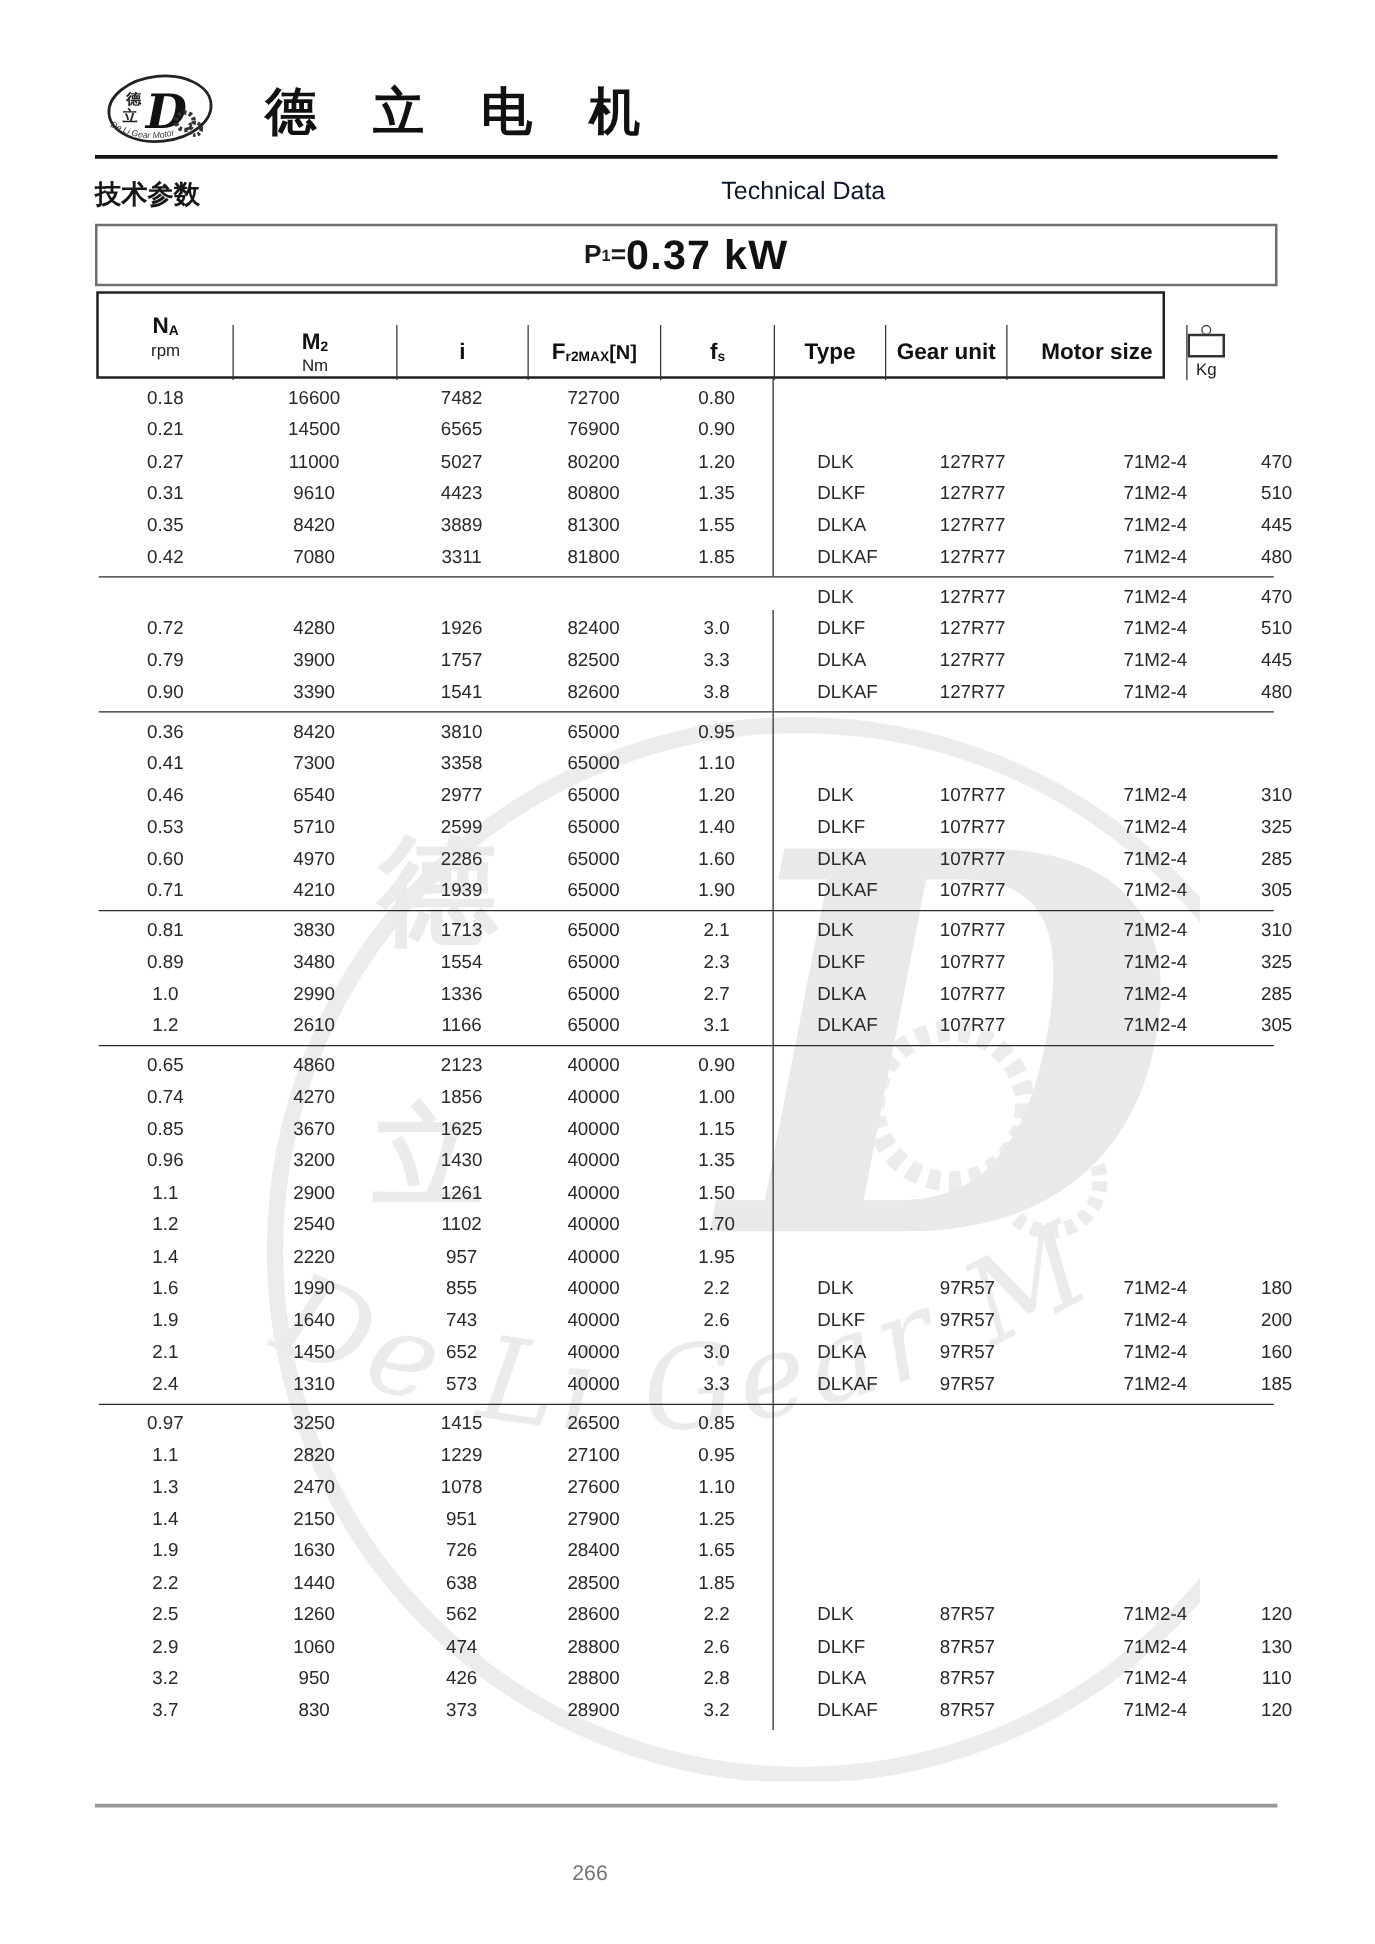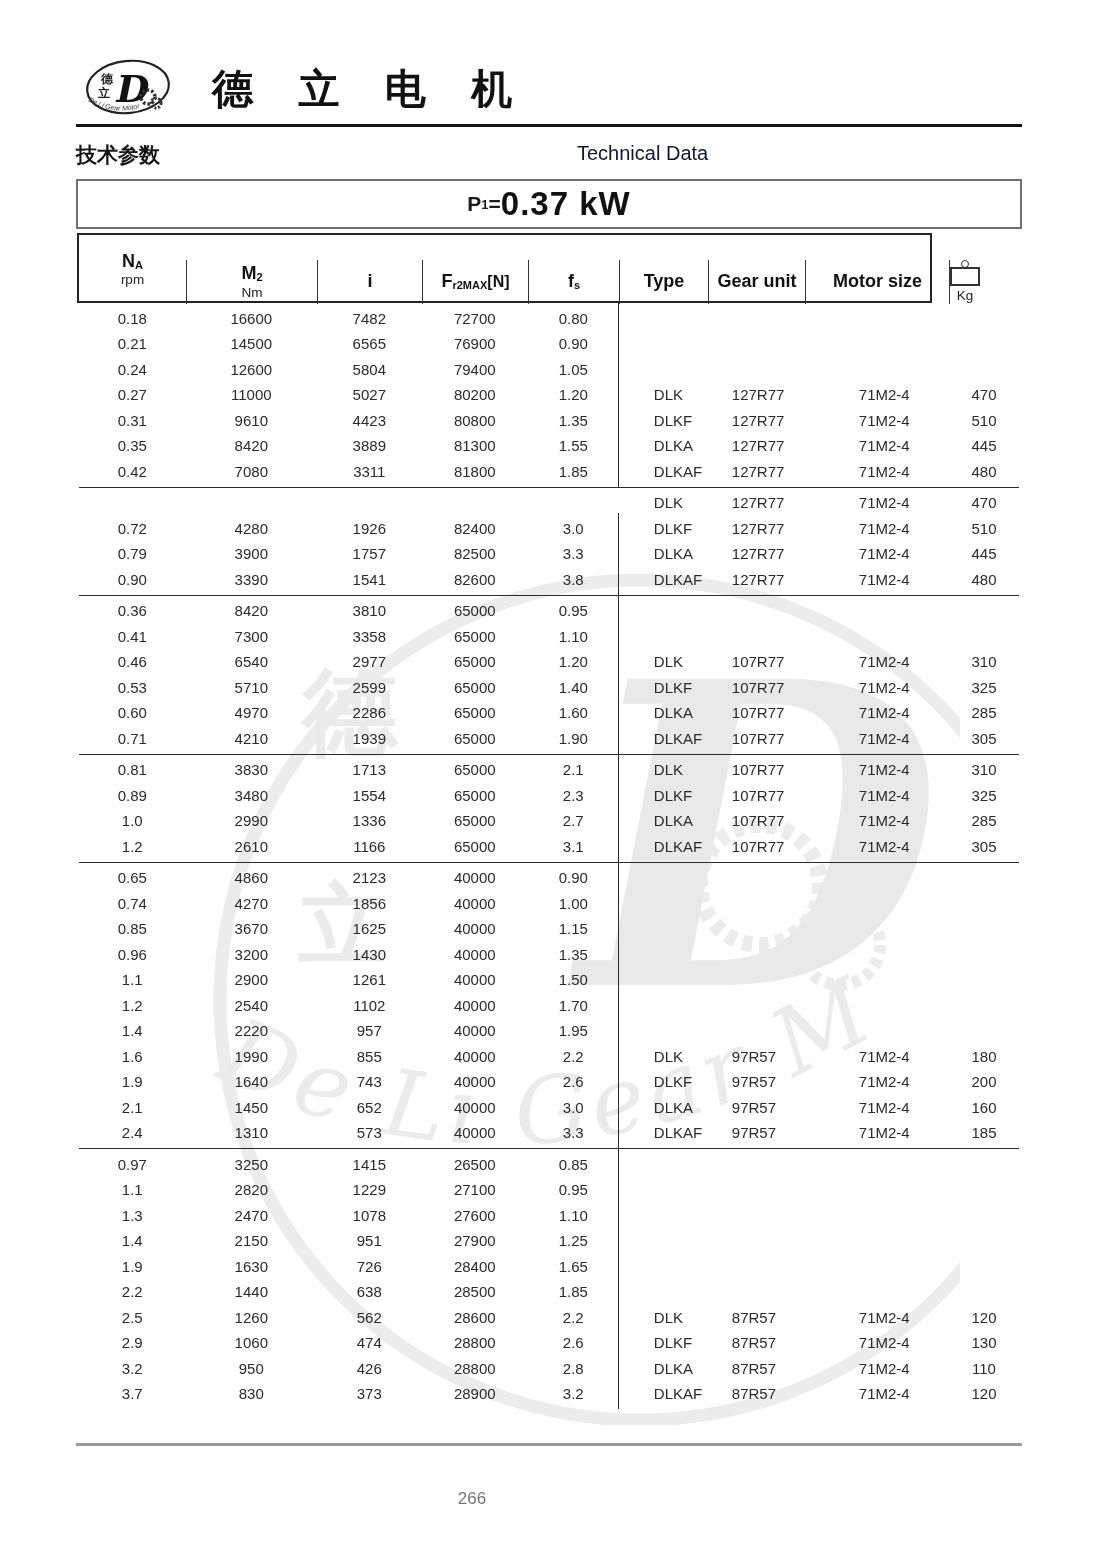--- a/index.html
+++ b/index.html
@@ -39,21 +39,21 @@
   .w-knob { width:8px; height:8px; border:1.6px solid #333; border-radius:50%; background:#fff; margin-bottom:-1px; }
   .w-body { width:30px; height:19px; border:2px solid #333; background:#fff; }
 
   
   .tbody { position:absolute; left:78.8px; top:303px; width:940.4px; z-index:2; }
   .block { display:flex; border-bottom:1.6px solid #2b2b2b;align-items:flex-end; }
   .block:last-child { border-bottom:none; }
   .block-left { width:540px; border-right:1.6px solid #2b2b2b; padding:2.5px 0; }
   .block-right { flex:1; display:flex; flex-direction:column; justify-content:center; padding:2.5px 0; }
   .data-row { display:grid; grid-template-columns:107px 131px 105px 106px 91px; height:25.5px; line-height:25.5px; }
-  .variant-row { display:grid; grid-template-columns:89px 97px 144px 1fr; height:25.5px; line-height:25.5px; }
+  .variant-row { display:grid; grid-template-columns:89px 97px 144px 1fr; height:25.5px; line-height:25.5px;gap:20px; }
   .cell { font-size:15px; color:#2a2a2a; white-space:nowrap; }
   .data-row .cell { text-align:center; }
   .cell-type  { padding-left:35px; }
   .cell-gear  { padding-left:24px; }
   .cell-motor { padding-left:54px; }
   .cell-weight{ text-align:center; }
 
   
   .footer-rule { position:absolute; left:76px; top:1443px; width:946px; height:3px; background:#9a9a9a; z-index:2; }
   .page-number { position:absolute; left:0; top:1451px; width:944px; text-align:center; font-size:17px; color:#737373; z-index:2;margin-top:38px; }
@@ -157,27 +157,20 @@
             <div class="cell">0.80</div>
           </div>
           <div class="data-row">
             <div class="cell">0.21</div>
             <div class="cell">14500</div>
             <div class="cell">6565</div>
             <div class="cell">76900</div>
             <div class="cell">0.90</div>
           </div>
           <div class="data-row">
-            <div class="cell">0.24</div>
-            <div class="cell">12600</div>
-            <div class="cell">5804</div>
-            <div class="cell">79400</div>
-            <div class="cell">1.05</div>
-          </div>
-          <div class="data-row">
             <div class="cell">0.27</div>
             <div class="cell">11000</div>
             <div class="cell">5027</div>
             <div class="cell">80200</div>
             <div class="cell">1.20</div>
           </div>
           <div class="data-row">
             <div class="cell">0.31</div>
             <div class="cell">9610</div>
             <div class="cell">4423</div>

